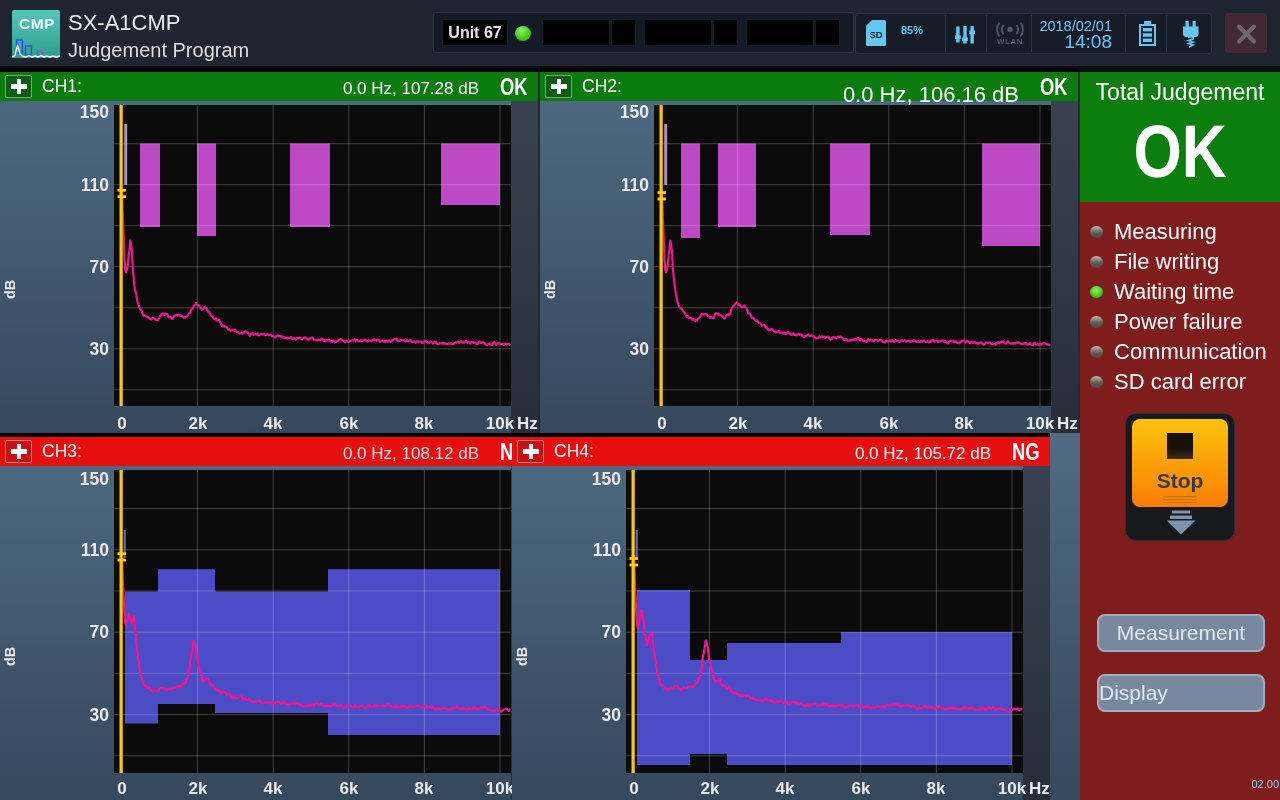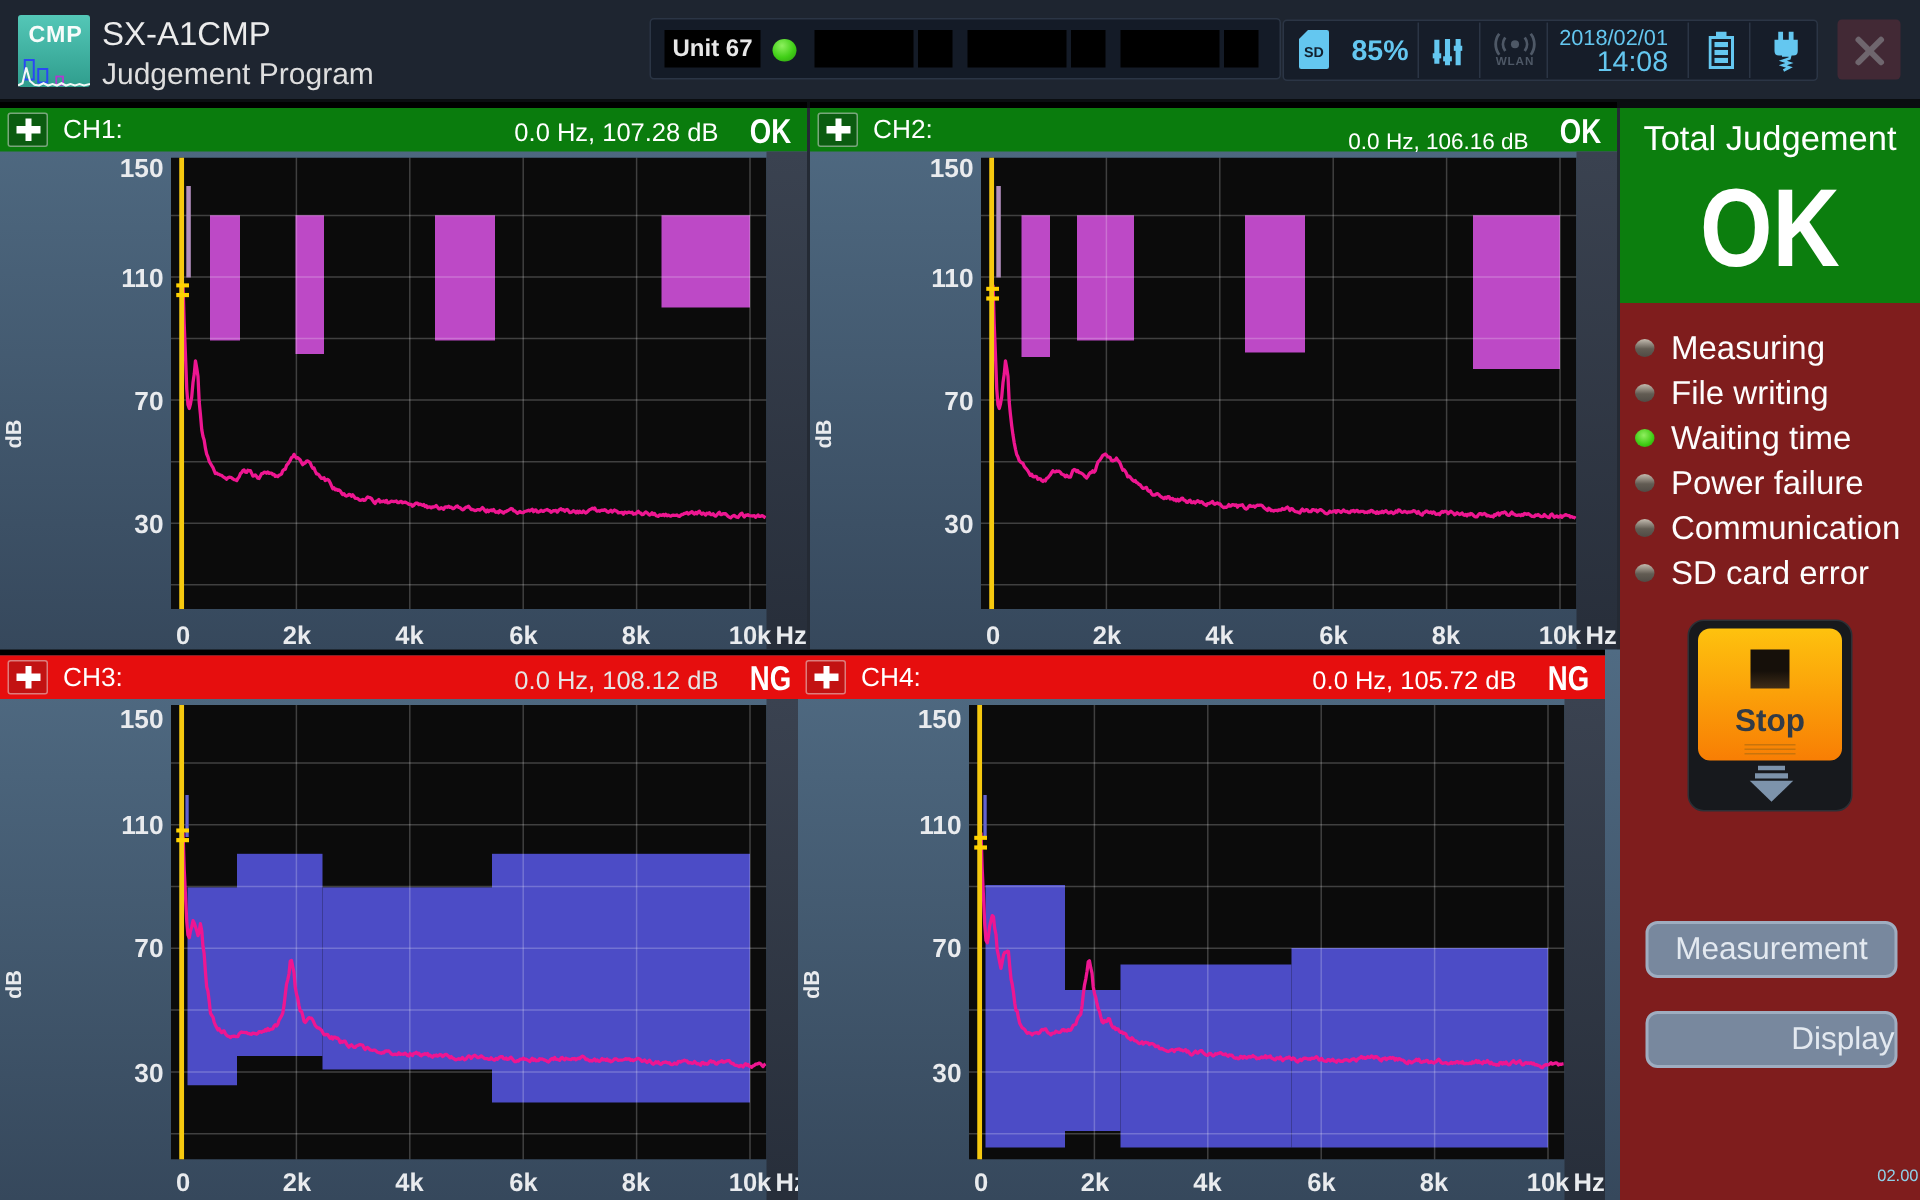--- a/index.html
+++ b/index.html
@@ -24,21 +24,21 @@
     <div style="position:absolute;left:855px;top:13px;width:357px;height:41px;background:#161d29;border:1px solid #2b3545;border-radius:3px"></div>
     <div style="position:absolute;left:945px;top:15px;width:1px;height:37px;background:#2b3545"></div>
     <div style="position:absolute;left:986px;top:15px;width:1px;height:37px;background:#2b3545"></div>
     <div style="position:absolute;left:1031px;top:15px;width:1px;height:37px;background:#2b3545"></div>
     <div style="position:absolute;left:1125px;top:15px;width:1px;height:37px;background:#2b3545"></div>
     <div style="position:absolute;left:1166px;top:15px;width:1px;height:37px;background:#2b3545"></div>
     <svg width="20" height="26" style="position:absolute;left:866px;top:20px">
       <path d="M6 0 L18.5 0 Q20 0 20 1.5 L20 24.5 Q20 26 18.5 26 L1.5 26 Q0 26 0 24.5 L0 6 Z" fill="#64c7f0"></path>
       <text x="10" y="18" font-size="9.5" font-weight="bold" fill="#12202e" text-anchor="middle" font-family="Liberation Sans">SD</text>
     </svg>
-    <div style="position:absolute;left:901px;top:24px;width:42px;color:#64c7f0;font-size:19px;font-weight:bold">85%</div>
+    <div style="position:absolute;left:901px;top:24px;width:42px;color:#64c7f0;font-size:11px;font-weight:bold">85%</div>
     <svg width="20" height="18" style="position:absolute;left:955px;top:26px">
       <g fill="#64c7f0">
         <rect x="1.2" y="0.5" width="3.4" height="16"></rect>
         <rect x="8.3" y="0" width="3.4" height="17.5"></rect>
         <rect x="15.4" y="0" width="3.4" height="17.5"></rect>
         <rect x="0" y="9.5" width="5.8" height="3.4"></rect>
         <rect x="7.1" y="11.5" width="5.8" height="3.4"></rect>
         <rect x="14.2" y="4.5" width="5.8" height="3.4"></rect>
       </g>
     </svg>
@@ -124,21 +124,21 @@
     <div style="position:absolute;left:517px;top:344px;height:24px;line-height:24px;color:#e9ebee;font-size:17px;font-weight:bold">Hz</div>
   </div>
 <div style="position:absolute;left:540px;top:68px;width:538px;height:365px;background:linear-gradient(#506b83,#36485c)">
     <div style="position:absolute;left:0;top:0;width:538px;height:4px;background:#000"></div>
     <div style="position:absolute;left:0;top:4px;width:538px;height:29px;background:#0a7c0d">
       <div style="position:absolute;left:5px;top:3px;width:27px;height:23px;background:#0b5c10;border:1px solid rgba(255,255,255,.45);border-radius:2px">
         <div style="position:absolute;left:10.5px;top:3px;width:4.5px;height:15px;background:#fff"></div>
         <div style="position:absolute;left:5px;top:8.2px;width:15.5px;height:4.6px;background:#fff"></div>
       </div>
       <div style="position:absolute;left:42px;top:0;height:29px;line-height:29px;color:#fff;font-size:17.5px">CH2:</div>
-      <div style="position:absolute;right:59px;top:8px;height:29px;line-height:29px;color:#fff;font-size:15px">0.0 Hz, 106.16 dB</div>
+      <div style="position:absolute;right:59px;top:8px;height:29px;line-height:29px;color:#fff;font-size:22px">0.0 Hz, 106.16 dB</div>
       <div style="position:absolute;right:11px;top:1px;height:29px;line-height:29px;color:#fff;font-size:23px;font-weight:bold;transform:scaleX(0.8);transform-origin:right center">OK</div>
     </div>
     <div style="position:absolute;left:511px;top:33px;width:27px;height:332px;background:linear-gradient(#3a4250,#272e3a)"></div>
     <svg width="397" height="301" style="position:absolute;left:114px;top:37px">
       <rect x="0" y="0" width="397" height="301" fill="#0b0b0b"></rect>
       <rect x="27" y="38.5" width="19" height="94.5" fill="#bd49c6"></rect>
       <rect x="64" y="38.5" width="38" height="83.5" fill="#bd49c6"></rect>
       <rect x="176" y="38.5" width="40" height="91.5" fill="#bd49c6"></rect>
       <rect x="328" y="38.5" width="58" height="102.5" fill="#bd49c6"></rect>
       <line x1="8.0" y1="0" x2="8.0" y2="301" stroke="rgba(255,255,255,0.22)" stroke-width="1"></line>
@@ -216,21 +216,21 @@
     <div style="position:absolute;left:0;top:271px;width:109px;height:22px;line-height:22px;text-align:right;color:#e9ebee;font-size:17.5px;font-weight:bold">30</div>
     <div style="position:absolute;left:-1px;top:212px;width:22px;height:20px;line-height:20px;color:#e9ebee;font-size:14.5px;font-weight:bold;transform:rotate(-90deg)">dB</div>
     <div style="position:absolute;left:82px;top:344px;width:80px;height:24px;line-height:24px;text-align:center;color:#e9ebee;font-size:17px;font-weight:bold">0</div>
     <div style="position:absolute;left:158px;top:344px;width:80px;height:24px;line-height:24px;text-align:center;color:#e9ebee;font-size:17px;font-weight:bold">2k</div>
     <div style="position:absolute;left:233px;top:344px;width:80px;height:24px;line-height:24px;text-align:center;color:#e9ebee;font-size:17px;font-weight:bold">4k</div>
     <div style="position:absolute;left:309px;top:344px;width:80px;height:24px;line-height:24px;text-align:center;color:#e9ebee;font-size:17px;font-weight:bold">6k</div>
     <div style="position:absolute;left:384px;top:344px;width:80px;height:24px;line-height:24px;text-align:center;color:#e9ebee;font-size:17px;font-weight:bold">8k</div>
     <div style="position:absolute;left:460px;top:344px;width:80px;height:24px;line-height:24px;text-align:center;color:#e9ebee;font-size:17px;font-weight:bold">10k</div>
     <div style="position:absolute;left:517px;top:344px;height:24px;line-height:24px;color:#e9ebee;font-size:17px;font-weight:bold">Hz</div>
   </div>
-<div style="position:absolute;left:532px;top:433px;width:616px;height:367px;background:linear-gradient(#506b83,#36485c)">
+<div style="position:absolute;left:512px;top:433px;width:616px;height:367px;background:linear-gradient(#506b83,#36485c)">
     <div style="position:absolute;left:0;top:0;width:538px;height:4px;background:#000"></div>
     <div style="position:absolute;left:0;top:4px;width:538px;height:29px;background:#e60e0e">
       <div style="position:absolute;left:5px;top:3px;width:27px;height:23px;background:#c21212;border:1px solid rgba(255,255,255,.45);border-radius:2px">
         <div style="position:absolute;left:10.5px;top:3px;width:4.5px;height:15px;background:#fff"></div>
         <div style="position:absolute;left:5px;top:8.2px;width:15.5px;height:4.6px;background:#fff"></div>
       </div>
       <div style="position:absolute;left:42px;top:0;height:29px;line-height:29px;color:#fff;font-size:17.5px">CH4:</div>
       <div style="position:absolute;right:59px;top:2px;height:29px;line-height:29px;color:#fff;font-size:17px">0.0 Hz, 105.72 dB</div>
       <div style="position:absolute;right:11px;top:1px;height:29px;line-height:29px;color:#fff;font-size:23px;font-weight:bold;transform:scaleX(0.8);transform-origin:right center">NG</div>
     </div>
@@ -301,14 +301,14 @@
       </div>
       <svg width="110" height="30" style="position:absolute;left:0;top:95px">
         <g fill="#7d93ab">
           <rect x="46" y="1.5" width="18" height="3"></rect>
           <rect x="44" y="6.5" width="22" height="3.5"></rect>
           <polygon points="40.5,11.5 69.5,11.5 55,25.5"></polygon>
         </g>
       </svg>
     </div>
     <div style="position:absolute;left:17px;top:546px;width:168px;height:38px;background:#78889e;border:2px solid #9fadc0;border-radius:8px;color:#e3e9f0;font-size:21px;text-align:center;line-height:34px">Measurement</div>
-    <div style="position:absolute;left:17px;top:606px;width:168px;height:38px;background:#78889e;border:2px solid #9fadc0;border-radius:8px;color:#e3e9f0;font-size:21px;text-align:right;line-height:34px">Display</div>
+    <div style="position:absolute;left:17px;top:606px;width:168px;height:38px;background:#78889e;border:2px solid #9fadc0;border-radius:8px;color:#e3e9f0;font-size:21px;text-align:left;line-height:34px">Display</div>
     <div style="position:absolute;right:1px;top:710px;color:#8fd0e8;font-size:11px">02.00</div>
   </div>
 </body></html>

